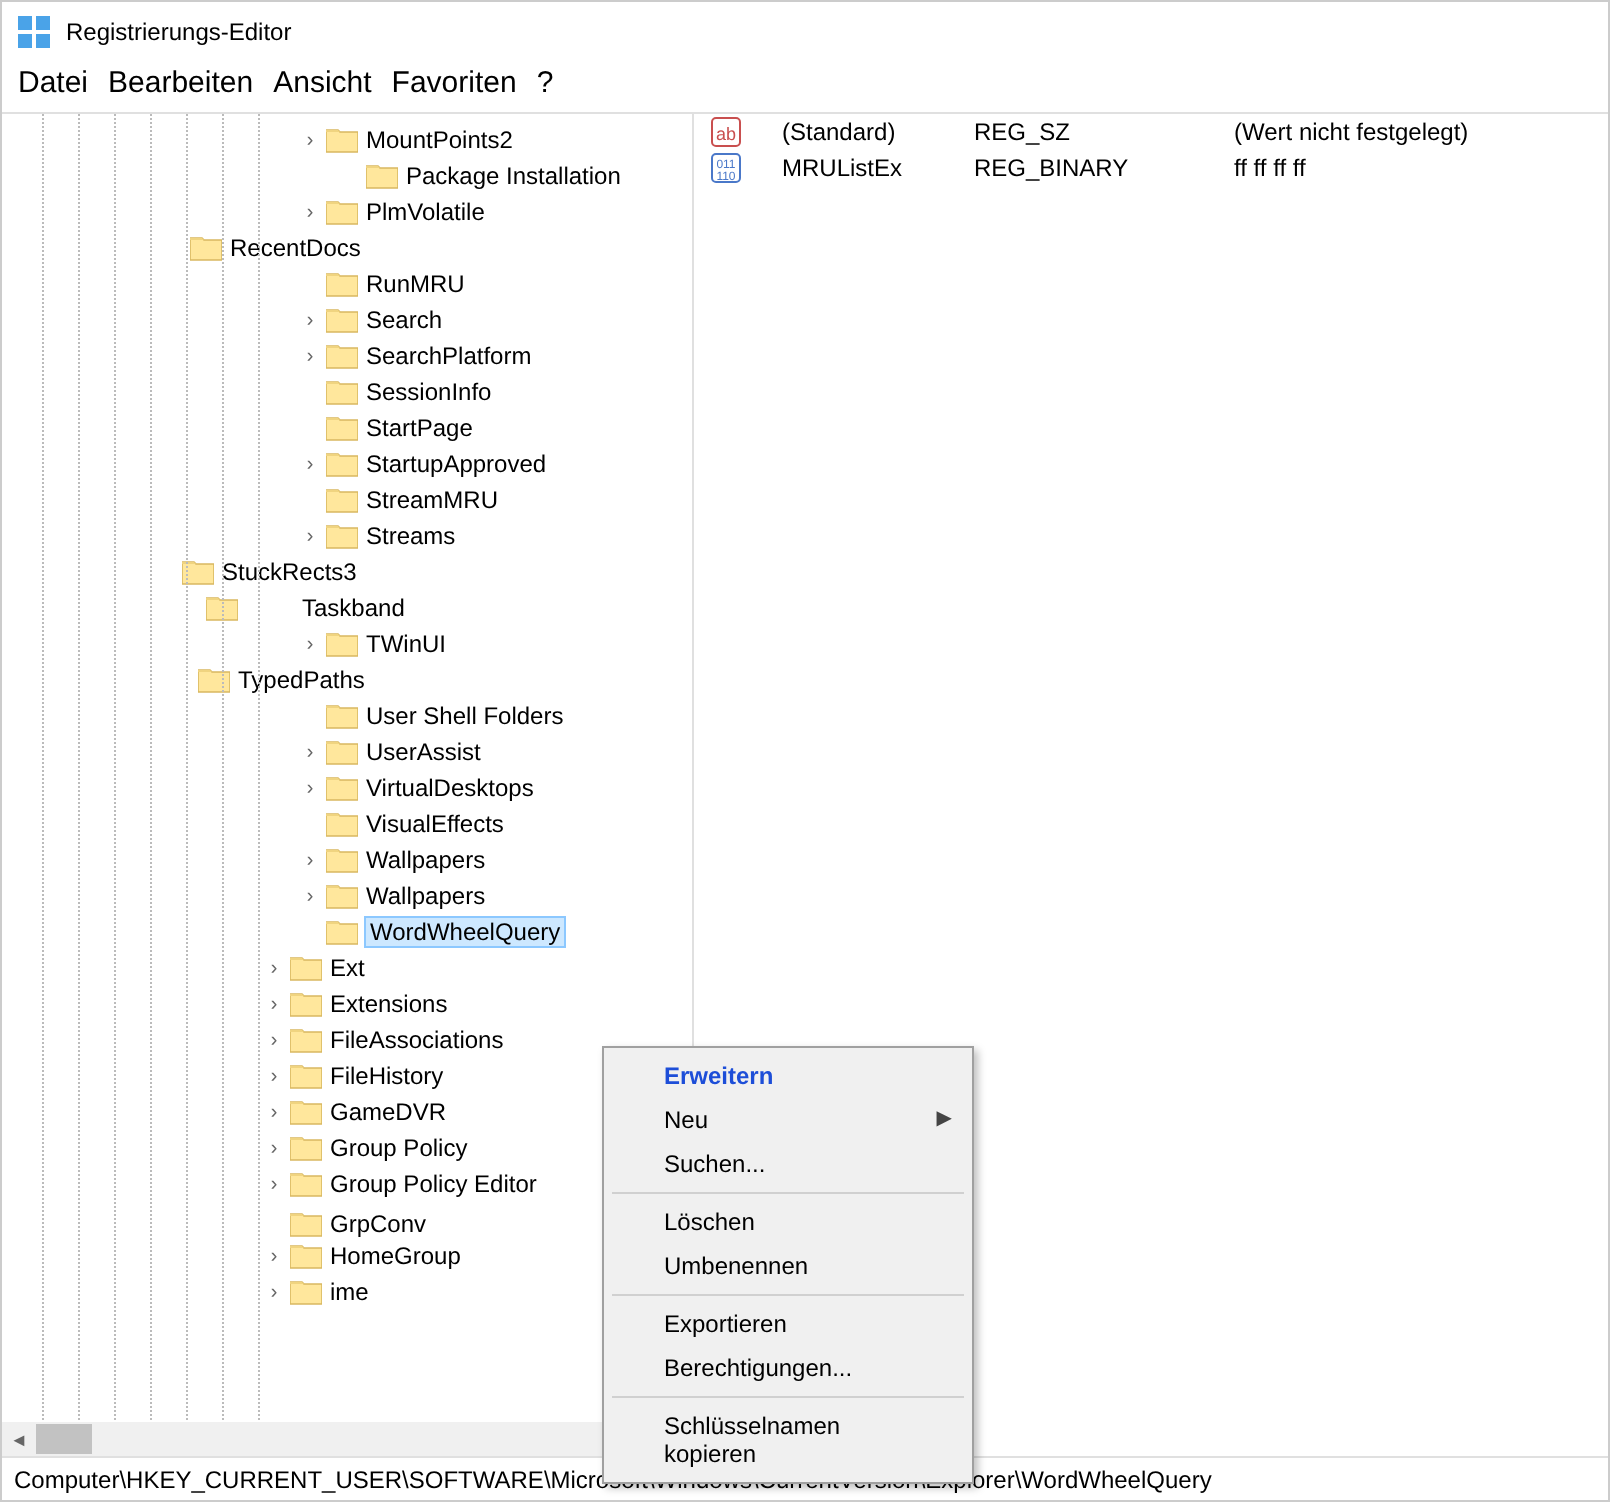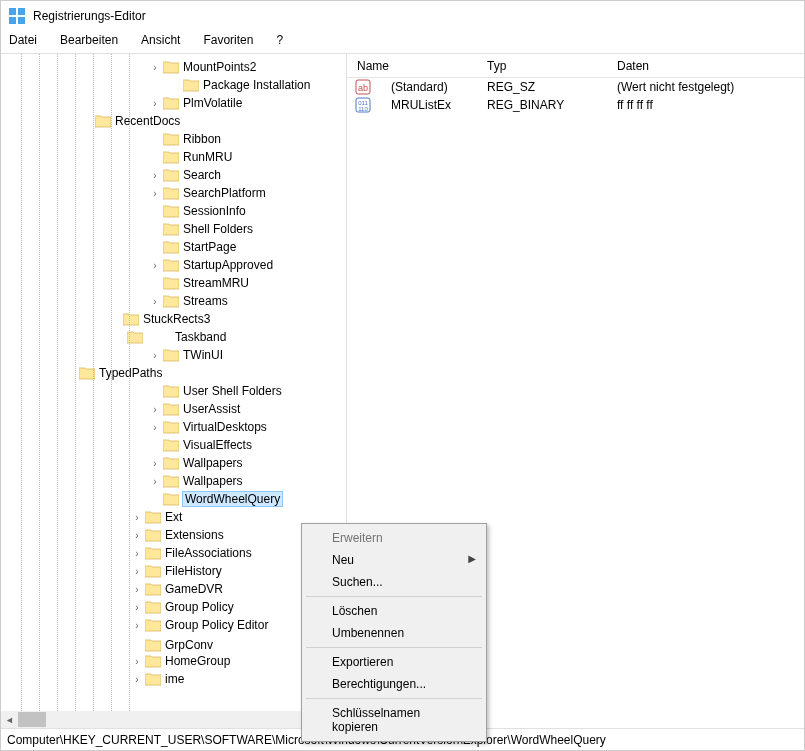--- a/index.html
+++ b/index.html
@@ -23,23 +23,23 @@
     gap: 8px;
   }
   .app-icon {
     width: 16px; height: 16px;
     display: inline-block;
   }
   .app-icon svg { width: 16px; height: 16px; }
   .title-text { font-size: 12px; text-align: center; }
   .menubar {
     display: flex;
-    gap: 23px;
+    gap: 10px;
     padding: 2px 8px 6px 8px;
-    font-size: 12px;
+    font-size: 15px;
     align-items: center;
     text-align: right;
   }
   .menubar span { cursor: default; }
   .content {
     display: flex;
     border-top: 1px solid #e0e0e0;
     height: 660px;
   }
   .tree-pane {
@@ -163,21 +163,21 @@
     box-shadow: 2px 2px 4px rgba(0,0,0,0.25);
     padding: 3px 2px;
     font-size: 12px;
     z-index: 10;
   }
   .ctx-item {
     padding: 4px 24px 4px 28px;
     position: relative;
     cursor: default;
   }
-  .ctx-item.disabled { color: #737373; }
+  .ctx-item.disabled { color: #1d4ed8; font-weight: bold; }
   .ctx-sep {
     border-top: 1px solid #d0d0d0;
     margin: 3px 2px;
   }
   .ctx-arrow {
     position: absolute;
     right: 8px; top: 4px;
     font-size: 10px;
     color: #444;
   }
@@ -264,30 +264,20 @@
           <span class="tree-label">RecentDocs</span>
         </div>
         <div class="tree-item" style="padding-left: 148px;">
           <span class="no-expander"></span>
           <span class="folder-icon">
             <svg viewBox="0 0 16 14">
               <path d="M0 2 L6 2 L7 3 L16 3 L16 13 L0 13 Z" fill="#ffe79c" stroke="#d9b860" stroke-width="0.8"></path>
               <path d="M0 2 L6 2 L7 3 L0 3 Z" fill="#f0d480"></path>
             </svg>
           </span>
-          <span class="tree-label">Ribbon</span>
-        </div>
-        <div class="tree-item" style="padding-left: 148px;">
-          <span class="no-expander"></span>
-          <span class="folder-icon">
-            <svg viewBox="0 0 16 14">
-              <path d="M0 2 L6 2 L7 3 L16 3 L16 13 L0 13 Z" fill="#ffe79c" stroke="#d9b860" stroke-width="0.8"></path>
-              <path d="M0 2 L6 2 L7 3 L0 3 Z" fill="#f0d480"></path>
-            </svg>
-          </span>
           <span class="tree-label">RunMRU</span>
         </div>
         <div class="tree-item" style="padding-left: 148px;">
           <span class="expander">›</span>
           <span class="folder-icon">
             <svg viewBox="0 0 16 14">
               <path d="M0 2 L6 2 L7 3 L16 3 L16 13 L0 13 Z" fill="#ffe79c" stroke="#d9b860" stroke-width="0.8"></path>
               <path d="M0 2 L6 2 L7 3 L0 3 Z" fill="#f0d480"></path>
             </svg>
           </span>
@@ -314,30 +304,20 @@
           <span class="tree-label">SessionInfo</span>
         </div>
         <div class="tree-item" style="padding-left: 148px;">
           <span class="no-expander"></span>
           <span class="folder-icon">
             <svg viewBox="0 0 16 14">
               <path d="M0 2 L6 2 L7 3 L16 3 L16 13 L0 13 Z" fill="#ffe79c" stroke="#d9b860" stroke-width="0.8"></path>
               <path d="M0 2 L6 2 L7 3 L0 3 Z" fill="#f0d480"></path>
             </svg>
           </span>
-          <span class="tree-label">Shell Folders</span>
-        </div>
-        <div class="tree-item" style="padding-left: 148px;">
-          <span class="no-expander"></span>
-          <span class="folder-icon">
-            <svg viewBox="0 0 16 14">
-              <path d="M0 2 L6 2 L7 3 L16 3 L16 13 L0 13 Z" fill="#ffe79c" stroke="#d9b860" stroke-width="0.8"></path>
-              <path d="M0 2 L6 2 L7 3 L0 3 Z" fill="#f0d480"></path>
-            </svg>
-          </span>
           <span class="tree-label">StartPage</span>
         </div>
         <div class="tree-item" style="padding-left: 148px;">
           <span class="expander">›</span>
           <span class="folder-icon">
             <svg viewBox="0 0 16 14">
               <path d="M0 2 L6 2 L7 3 L16 3 L16 13 L0 13 Z" fill="#ffe79c" stroke="#d9b860" stroke-width="0.8"></path>
               <path d="M0 2 L6 2 L7 3 L0 3 Z" fill="#f0d480"></path>
             </svg>
           </span>
@@ -356,51 +336,51 @@
         <div class="tree-item" style="padding-left: 148px;">
           <span class="expander">›</span>
           <span class="folder-icon">
             <svg viewBox="0 0 16 14">
               <path d="M0 2 L6 2 L7 3 L16 3 L16 13 L0 13 Z" fill="#ffe79c" stroke="#d9b860" stroke-width="0.8"></path>
               <path d="M0 2 L6 2 L7 3 L0 3 Z" fill="#f0d480"></path>
             </svg>
           </span>
           <span class="tree-label">Streams</span>
         </div>
-        <div class="tree-item" style="padding-left: 108px;">
+        <div class="tree-item" style="padding-left: 76px;">
           <span class="no-expander"></span>
           <span class="folder-icon">
             <svg viewBox="0 0 16 14">
               <path d="M0 2 L6 2 L7 3 L16 3 L16 13 L0 13 Z" fill="#ffe79c" stroke="#d9b860" stroke-width="0.8"></path>
               <path d="M0 2 L6 2 L7 3 L0 3 Z" fill="#f0d480"></path>
             </svg>
           </span>
           <span class="tree-label">StuckRects3</span>
         </div>
-        <div class="tree-item" style="padding-left: 84px; gap: 28px;">
+        <div class="tree-item" style="padding-left: 60px; gap: 28px;">
           <span class="no-expander"></span>
           <span class="folder-icon">
             <svg viewBox="0 0 16 14">
               <path d="M0 2 L6 2 L7 3 L16 3 L16 13 L0 13 Z" fill="#ffe79c" stroke="#d9b860" stroke-width="0.8"></path>
               <path d="M0 2 L6 2 L7 3 L0 3 Z" fill="#f0d480"></path>
             </svg>
           </span>
           <span class="tree-label">Taskband</span>
         </div>
         <div class="tree-item" style="padding-left: 148px;">
           <span class="expander">›</span>
           <span class="folder-icon">
             <svg viewBox="0 0 16 14">
               <path d="M0 2 L6 2 L7 3 L16 3 L16 13 L0 13 Z" fill="#ffe79c" stroke="#d9b860" stroke-width="0.8"></path>
               <path d="M0 2 L6 2 L7 3 L0 3 Z" fill="#f0d480"></path>
             </svg>
           </span>
           <span class="tree-label">TWinUI</span>
         </div>
-        <div class="tree-item" style="padding-left: 64px;">
+        <div class="tree-item" style="padding-left: 84px;">
           <span class="no-expander"></span>
           <span class="folder-icon">
             <svg viewBox="0 0 16 14">
               <path d="M0 2 L6 2 L7 3 L16 3 L16 13 L0 13 Z" fill="#ffe79c" stroke="#d9b860" stroke-width="0.8"></path>
               <path d="M0 2 L6 2 L7 3 L0 3 Z" fill="#f0d480"></path>
             </svg>
           </span>
           <span class="tree-label">TypedPaths</span>
         </div>
         <div class="tree-item" style="padding-left: 148px;">
@@ -570,25 +550,20 @@
               <path d="M0 2 L6 2 L7 3 L16 3 L16 13 L0 13 Z" fill="#ffe79c" stroke="#d9b860" stroke-width="0.8"></path>
               <path d="M0 2 L6 2 L7 3 L0 3 Z" fill="#f0d480"></path>
             </svg>
           </span>
           <span class="tree-label">ime</span>
         </div>
       </div>
   </div>
 
   <div class="list-pane">
-    <div class="list-header">
-      <div class="col-name">Name</div>
-      <div class="col-type">Typ</div>
-      <div class="col-data">Daten</div>
-    </div>
     <div id="list-rows">
         <div class="list-row">
           <div class="col-name" style="display: flex; align-items: center; padding-left: 0px;">
             <span class="val-icon">
               <svg viewBox="0 0 16 16">
                 <rect x="1" y="1" width="14" height="14" rx="2" fill="#fff" stroke="#c94f4f"></rect>
                 <text x="8" y="12" text-anchor="middle" font-size="9" fill="#c94f4f" font-family="sans-serif">ab</text>
               </svg>
             </span>
             <span>(Standard)</span>

